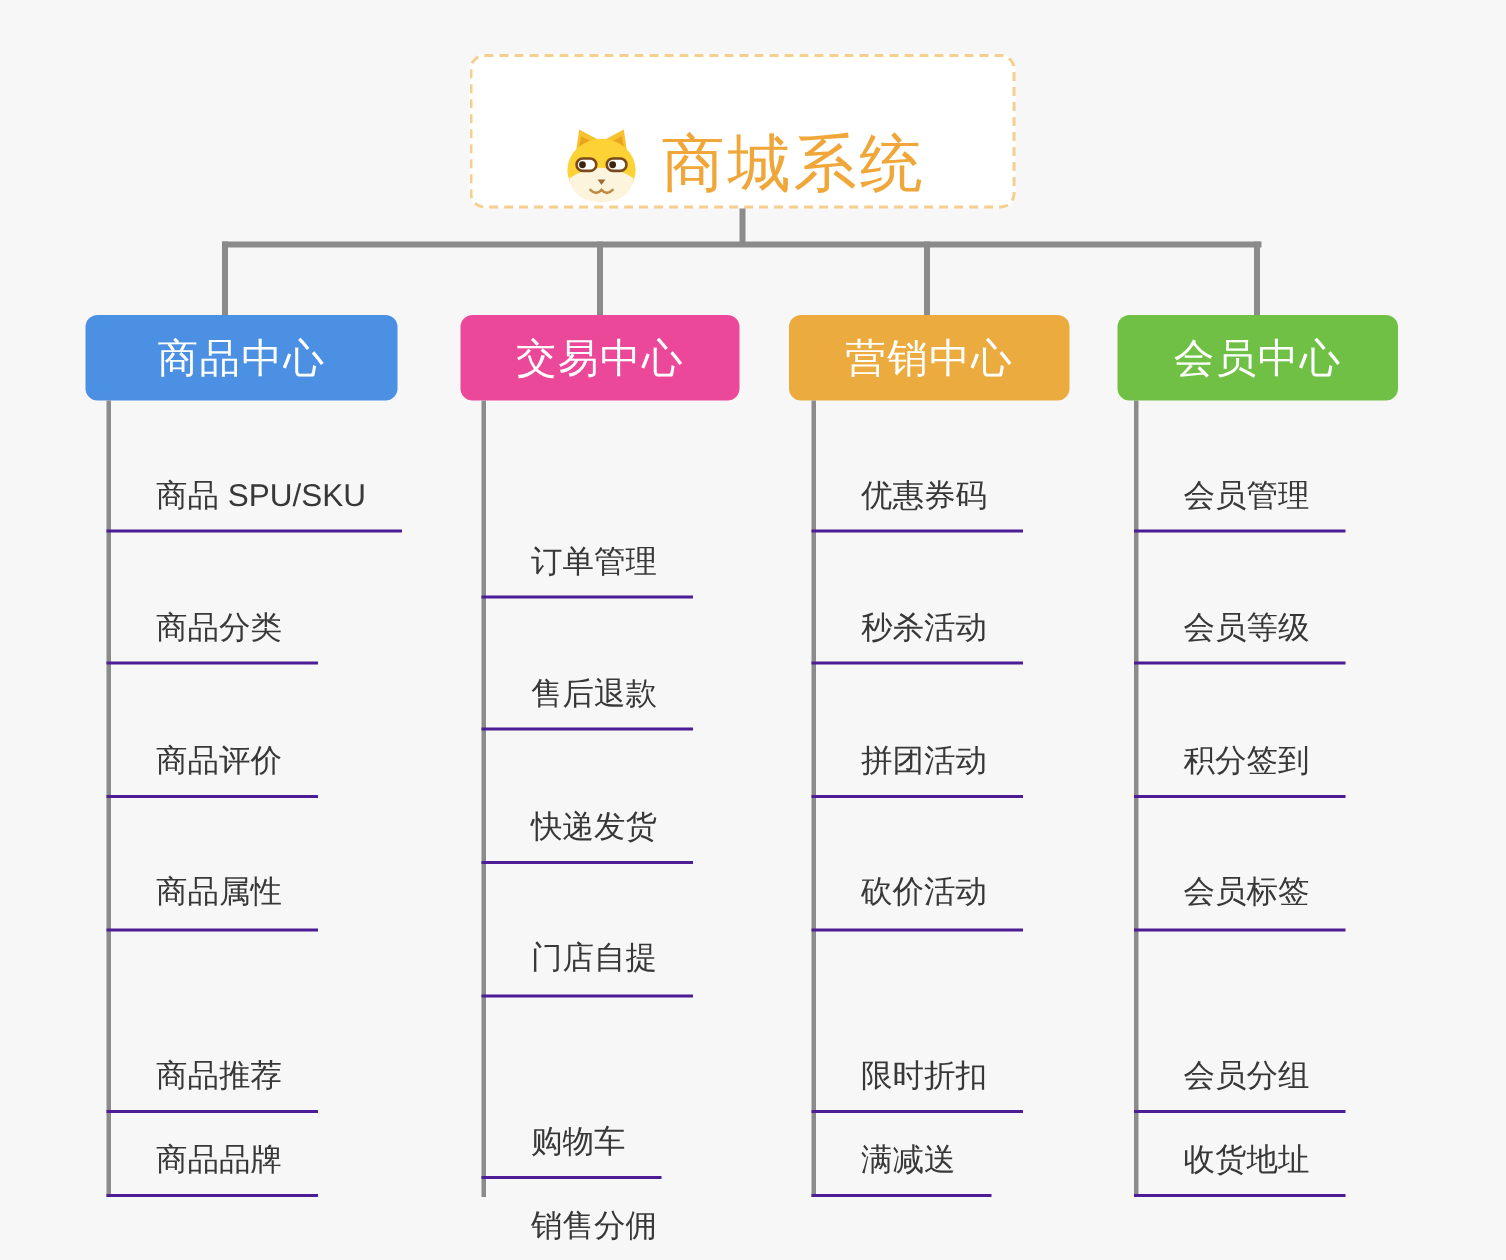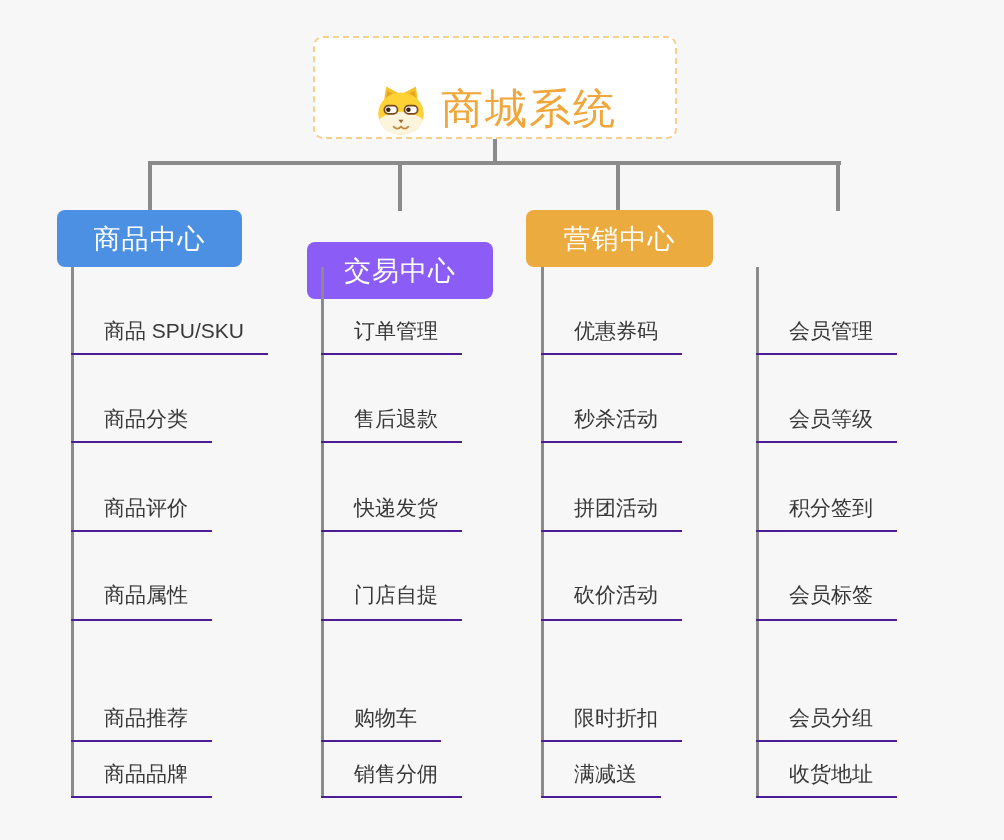--- a/index.html
+++ b/index.html
@@ -22,37 +22,37 @@
   .hline       { left: 148px; top: 161px; width: 693px; height: 4px; }
   .stub        { top: 161px; width: 4px; height: 50px; }
   .stub-1 { left: 148px; } .stub-2 { left: 398px; } .stub-3 { left: 616px; } .stub-4 { left: 836px; }
 
   
   .branch {
     position: absolute; top: 210px; height: 57px; border-radius: 8px;
     display: flex; align-items: center; justify-content: center;
     color: #ffffff; font-size: 27px; letter-spacing: 1px; white-space: nowrap;
   }
-  .branch-1 { left: 57px;  width: 185px; }
+  .branch-1 { left: 57px;  width: 208px; }
   .branch-2 { left: 307px; width: 186px; }
   .branch-3 { left: 526px; width: 187px; }
   .branch-4 { left: 745px; width: 187px; }
 
   
   .trunk { position: absolute; top: 267px; height: 531px; width: 3px; background: #8b8b8b; }
   .trunk-1 { left: 71px; } .trunk-2 { left: 321px; } .trunk-3 { left: 541px; } .trunk-4 { left: 756px; }
 
   
   .leaf {
     position: absolute; white-space: nowrap;
     font-size: 21px; line-height: 28px; color: #383838;
     padding: 0 24px 8px 33px;
     border-bottom: 2px solid #4c1d95;
   }
-  .c1 { left: 71px; } .c2 { left: 321px; } .c3 { left: 541px; } .c4 { left: 756px; }
+  .c1 { left: 71px; } .c2 { left: 321px; margin-top: 44px; } .c3 { left: 541px; } .c4 { left: 756px; }
   .r1 { top: 317px; } .r2 { top: 405px; } .r3 { top: 494px; }
   .r4 { top: 583px; font-family: Liberation Mono, monospace; } .r5 { top: 704px; } .r6 { top: 760px; }
 </style>
 </head>
 <body>
 
 <div class="canvas">
 
   <div class="root-node">
     <svg class="root-icon" viewBox="0 0 64 60" aria-hidden="true">
@@ -73,22 +73,23 @@
   </div>
 
   <div class="line root-drop"></div>
   <div class="line hline"></div>
   <div class="line stub stub-1"></div>
   <div class="line stub stub-2"></div>
   <div class="line stub stub-3"></div>
   <div class="line stub stub-4"></div>
 
   <div class="branch branch-1" style="background-color: rgb(75, 144, 226);">商品中心</div>
-  <div class="branch branch-2" style="background-color: #8b5cf6; margin-top: 32px;">交易中心</div>
+  <div class="branch branch-2" style="background-color: #ec4899;">交易中心</div>
   <div class="branch branch-3" style="background-color: rgb(236, 171, 63);">营销中心</div>
+  <div class="branch branch-4" style="background-color: rgb(111, 192, 69);">会员中心</div>
 
   <div class="trunk trunk-1"></div>
   <div class="trunk trunk-2"></div>
   <div class="trunk trunk-3"></div>
   <div class="trunk trunk-4"></div>
 
   <div class="leaf c1 r1">商品 SPU/SKU</div>
   <div class="leaf c1 r2">商品分类</div>
   <div class="leaf c1 r3">商品评价</div>
   <div class="leaf c1 r4">商品属性</div>

